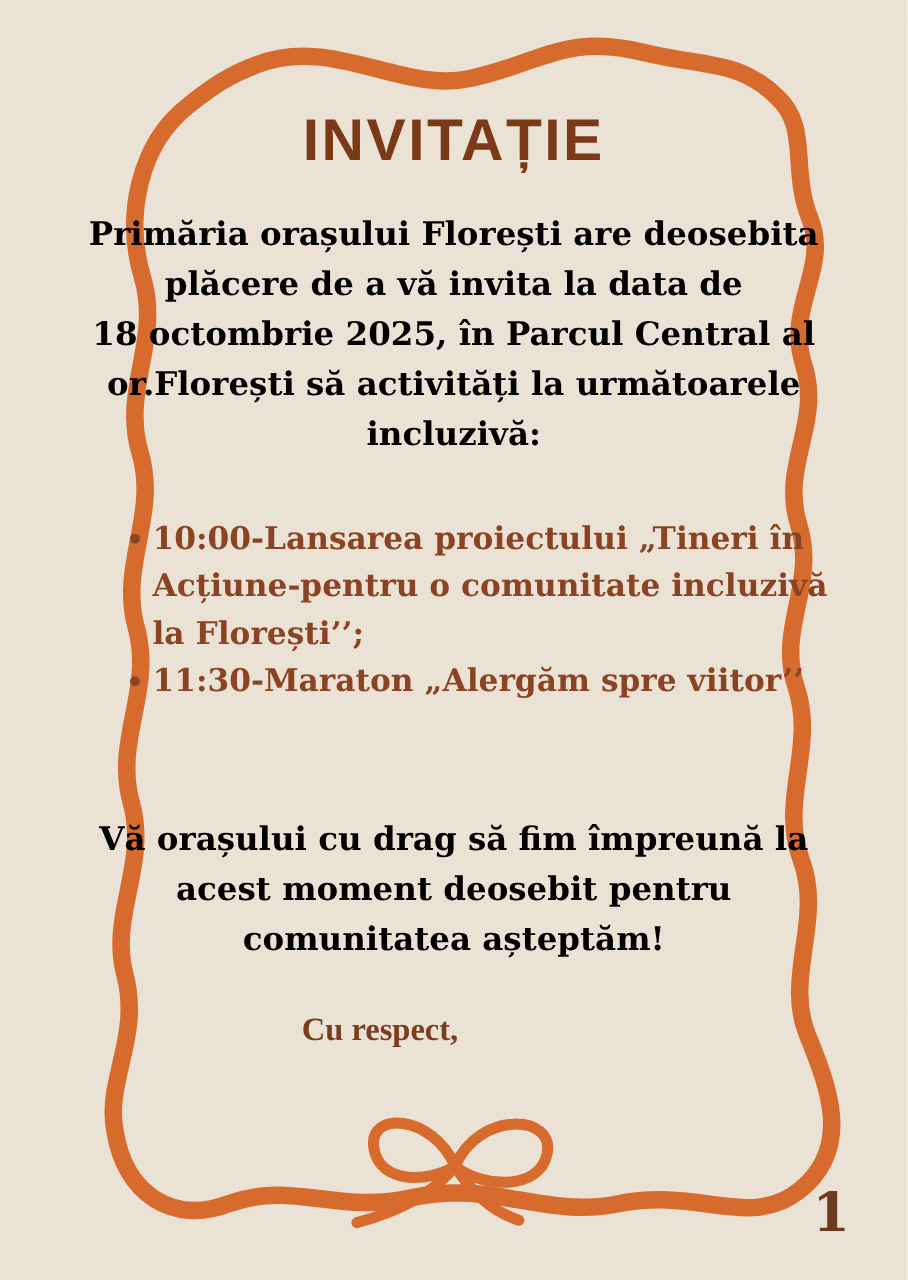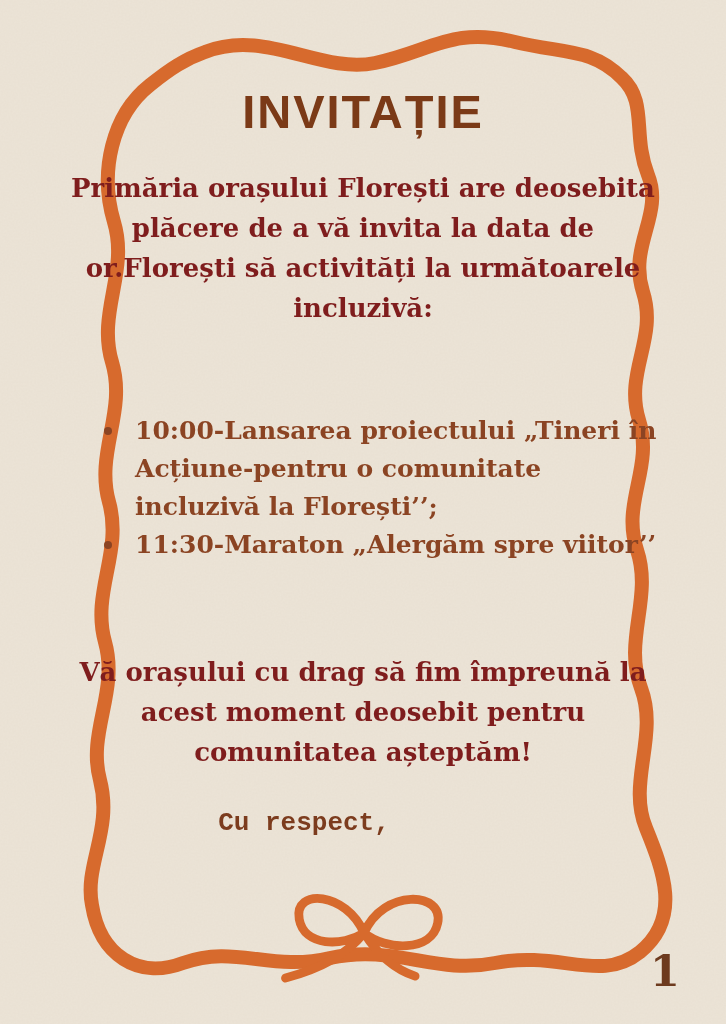--- a/index.html
+++ b/index.html
@@ -34,48 +34,48 @@
     letter-spacing: 2px;
     color: #7b3a17;
   }
   .para {
     position: absolute; left: 0; width: 726px;
     text-align: center;
     font-family: "DejaVu Serif", "Liberation Serif", serif;
     font-weight: bold;
     font-size: 26px;
     line-height: 40px;
-    color: #7f1d1d;
+    color: #000000;
   }
   .para .line { white-space: nowrap; }
   .intro-para   { top: 168px; }
   .closing-para { top: 652px; }
   .activities {
     position: absolute;
     top: 412px; left: 98px; width: 566px;
     font-family: "DejaVu Serif", "Liberation Serif", serif;
     font-weight: bold;
     font-size: 25px;
     line-height: 38px;
     color: #8b4423;
   }
-  .activity-item { display: flex; align-items: flex-start; gap: 13px; }
+  .activity-item { display: flex; align-items: flex-start; }
   .bullet-dot {
     flex: 0 0 auto;
     width: 8px; height: 8px;
     margin: 15px 10px 0 6px;
     border-radius: 50%;
     background: #8b4423;
   }
   .activity-text { flex: 1 1 auto; }
   .signature {
     position: absolute;
     top: 803px; left: 0; width: 608px;
     text-align: center;
-    font-family: Liberation Mono, monospace;
+    font-family: Liberation Serif, serif;
     font-weight: bold;
     font-size: 26px;
     line-height: 41px;
     color: #7c3c1e;
   }
   .bow-svg {
     position: absolute;
     left: 266px; top: 876px;
     width: 200px; height: 108px;
   }
@@ -126,20 +126,21 @@
              C 97 312, 129 272, 114 222
              C 99 172, 112 115, 150 85
              C 170 69, 185 59, 205 52 Z" fill="none" stroke="#d76a2d" stroke-width="14" stroke-linecap="round" stroke-linejoin="round"></path>
   </svg>
 
   <div class="title">INVITAȚIE</div>
 
   <div class="para intro-para">
     <div class="line">Primăria orașului Florești are deosebita</div>
     <div class="line">plăcere de a vă invita la data de</div>
+    <div class="line">18 octombrie 2025, în Parcul Central al</div>
     <div class="line">or.Florești să activități la următoarele</div>
     <div class="line">incluzivă:</div>
   </div>
 
   <div class="activities">
     <div class="activity-item">
       <span class="bullet-dot"></span>
       <span class="activity-text">10:00-Lansarea proiectului „Tineri în Acțiune-pentru o comunitate incluzivă la Florești’’;</span>
     </div>
     <div class="activity-item">

